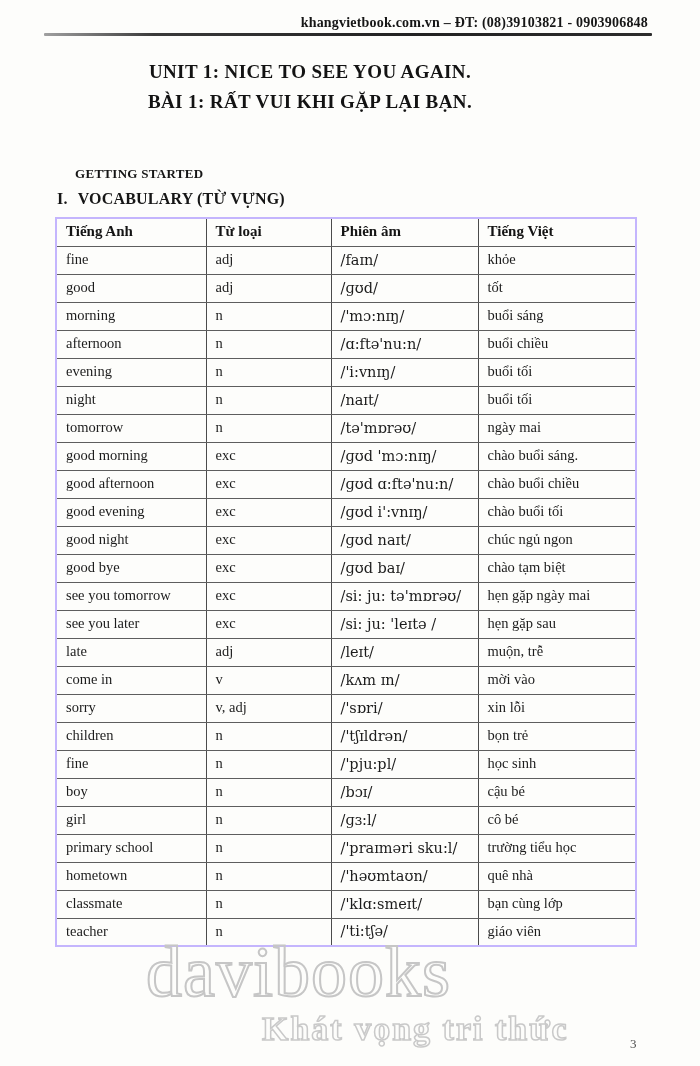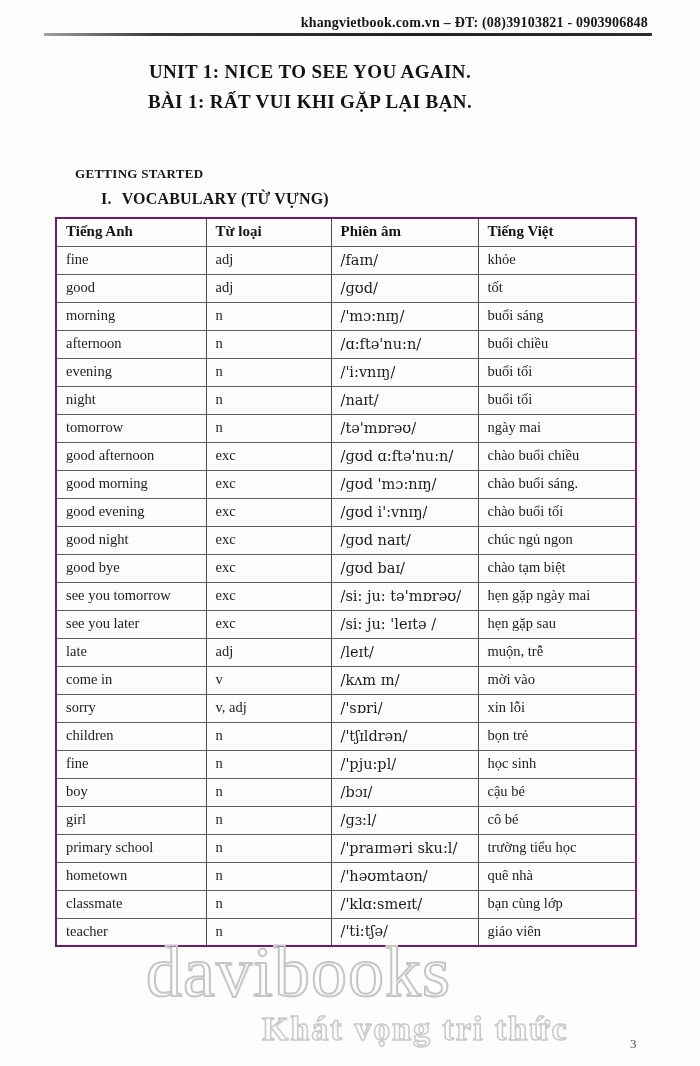--- a/index.html
+++ b/index.html
@@ -30,21 +30,21 @@
   .title-line {
     font-weight:bold; font-size:19px; line-height:30px;
     letter-spacing:0.4px; color:#131313;
   }
   .section-heading {
     position:absolute; top:166px; left:75px;
     font-weight:bold; font-size:13px; letter-spacing:0.3px; color:#161616;
   }
   .subsection-heading {
     position:absolute; top:190px; left:57px;
-    font-weight:bold; font-size:16px; letter-spacing:0.2px; color:#161616;margin-left:44px;
+    font-weight:bold; font-size:16px; letter-spacing:0.2px; color:#161616;
   }
   .subsection-heading .numeral { margin-right:10px; }
   table.vocab {
     position:absolute; top:217px; left:55px;
     width:580px;
     border-collapse:collapse;
     table-layout:fixed;
   }
   table.vocab th, table.vocab td {
     border:1px solid #4b4b4b;
@@ -52,21 +52,21 @@
     border-bottom:1px solid #5e5e5e;
     text-align:left;
     vertical-align:middle;
     padding:2px 9px 3px 9px;
     height:28px;
     font-size:14.5px;
     white-space:nowrap;
     overflow:hidden;
     color:#1c1c1c;
   }
-  table.vocab { border:2px solid #701a75; }
+  table.vocab { border:2px solid #c4b5fd; }
   table.vocab th {
     font-weight:bold; font-size:15px; color:#141414;
   }
   td.ipa { font-family:"DejaVu Serif","DejaVu Sans",serif; font-size:13.5px;margin-top:44px; }
   .watermark1 {
     position:absolute; top:936px; left:146px;
     font-family:"Liberation Serif","DejaVu Serif",serif;
     font-size:72px; font-weight:normal; line-height:1;
     color:rgba(255,255,255,0);
     -webkit-text-stroke:2px #c6c6c6;
@@ -158,30 +158,30 @@
       <td class="ipa">/naɪt/</td>
       <td>buổi tối</td>
     </tr>
         <tr>
       <td>tomorrow</td>
       <td>n</td>
       <td class="ipa">/tə'mɒrəʊ/</td>
       <td>ngày mai</td>
     </tr>
         <tr>
+      <td>good morning</td>
+      <td>exc</td>
+      <td class="ipa">/ɡʊd 'mɔ:nɪŋ/</td>
+      <td>chào buổi sáng.</td>
+    </tr>
+        <tr>
       <td>good afternoon</td>
       <td>exc</td>
       <td class="ipa">/ɡʊd ɑ:ftə'nu:n/</td>
       <td>chào buổi chiều</td>
-    </tr>
-        <tr>
-      <td>good morning</td>
-      <td>exc</td>
-      <td class="ipa">/ɡʊd 'mɔ:nɪŋ/</td>
-      <td>chào buổi sáng.</td>
     </tr>
         <tr>
       <td>good evening</td>
       <td>exc</td>
       <td class="ipa">/ɡʊd i':vnɪŋ/</td>
       <td>chào buổi tối</td>
     </tr>
         <tr>
       <td>good night</td>
       <td>exc</td>

